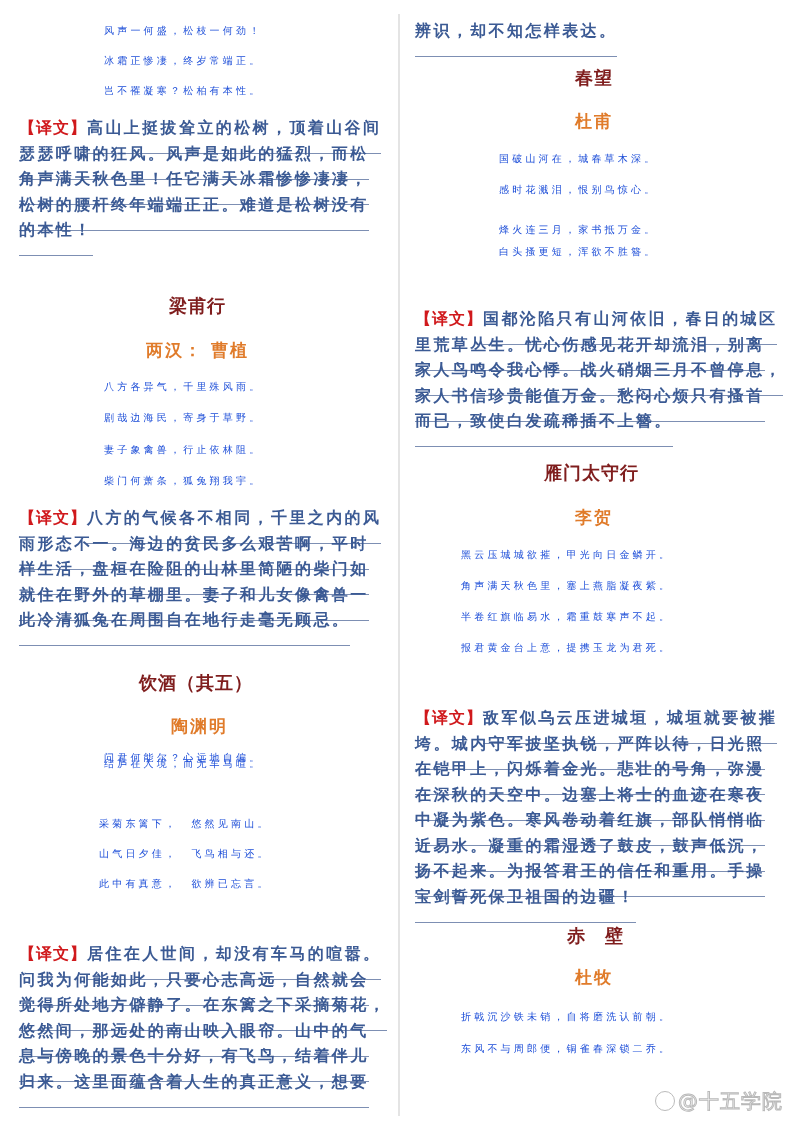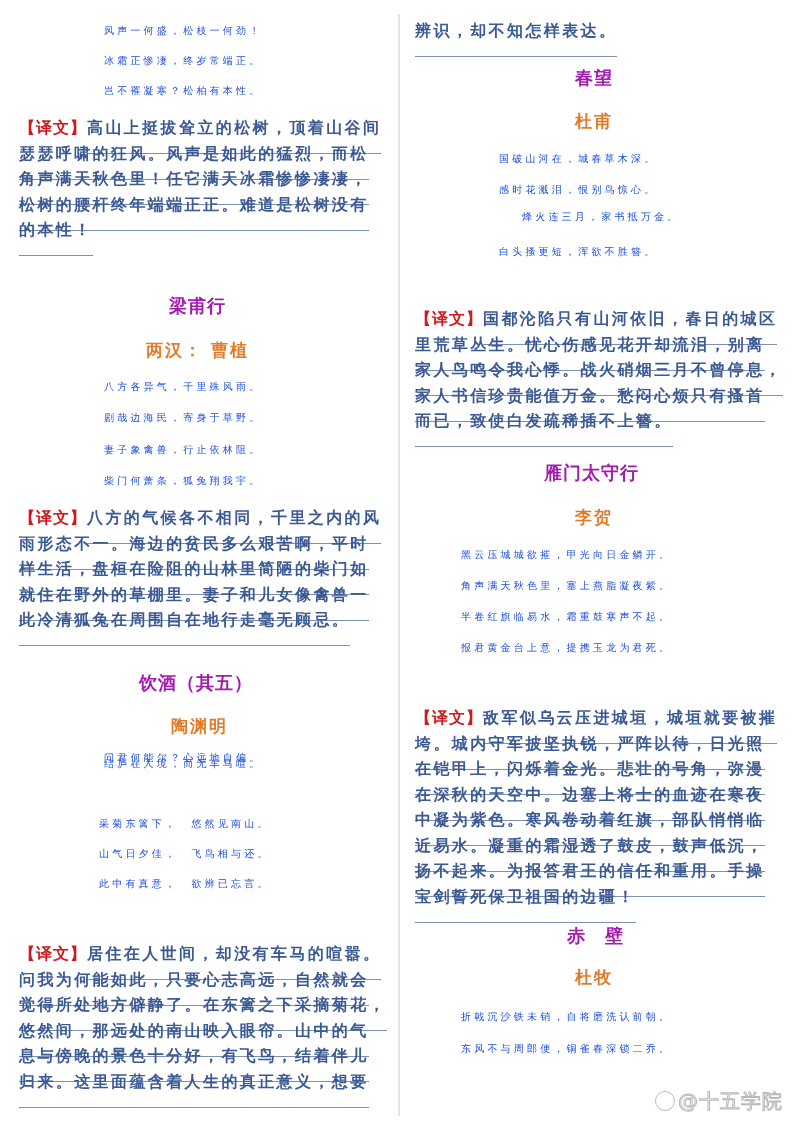--- a/index.html
+++ b/index.html
@@ -12,21 +12,21 @@
     .col-right { left: 401px; width: 399px; }
     .divider {
       position: absolute; left: 398px; top: 14px; width: 2px; height: 1102px;
       background: #e4e4e4;
     }
     .verse {
       position: absolute; font-size: 10px; color: #1d4ed8; letter-spacing: 3.2px;
       white-space: nowrap; line-height: 20px;
     }
     .title {
-      position: absolute; font-size: 18px; font-weight: bold; color: #a21caf;
+      position: absolute; font-size: 18px; font-weight: bold; color: #7f1d1d;
       font-family: "DejaVu Serif", "Liberation Serif", serif; white-space: nowrap;
       letter-spacing: 1px; line-height: 22px;
     }
     .author {
       position: absolute; font-size: 17px; font-weight: bold; color: #e07b2a;
       white-space: nowrap; letter-spacing: 2px; line-height: 22px;
     }
     .trans {
       position: absolute; font-size: 16px; color: #3b5a94; line-height: 25.5px;
       letter-spacing: 2.4px;
@@ -101,21 +101,21 @@
 
 <div class="col col-right">
   <div class="trans" style="left:14px;top:18px;">
     <span class="ln"><span class="u">辨识，却不知怎样表达。</span></span>
   </div>
 
   <div class="title" style="left:174px;top:67px;">春望</div>
   <div class="author" style="left:174px;top:110px;">杜甫</div>
   <div class="verse" style="left:98px;top:149px;">国破山河在，城春草木深。</div>
   <div class="verse" style="left:98px;top:180px;">感时花溅泪，恨别鸟惊心。</div>
-  <div class="verse" style="left:98px;top:207px;margin-left:23px;">烽火连三月，家书抵万金。</div>
+  <div class="verse" style="left:98px;top:220px;">烽火连三月，家书抵万金。</div>
   <div class="verse" style="left:98px;top:242px;">白头搔更短，浑欲不胜簪。</div>
 
   <div class="trans" style="left:14px;top:306px;">
     <span class="ln"><span class="tag">【译文】</span><span class="u">国都沦陷只有山河依旧，春日的城区</span></span>
     <span class="ln"><span class="u">里荒草丛生。忧心伤感见花开却流泪，别离</span></span>
     <span class="ln"><span class="u">家人鸟鸣令我心悸。战火硝烟三月不曾停息，</span></span>
     <span class="ln"><span class="u">家人书信珍贵能值万金。愁闷心烦只有搔首</span></span>
     <span class="ln"><span class="u">而已，致使白发疏稀插不上簪。</span></span>
   </div>
 

